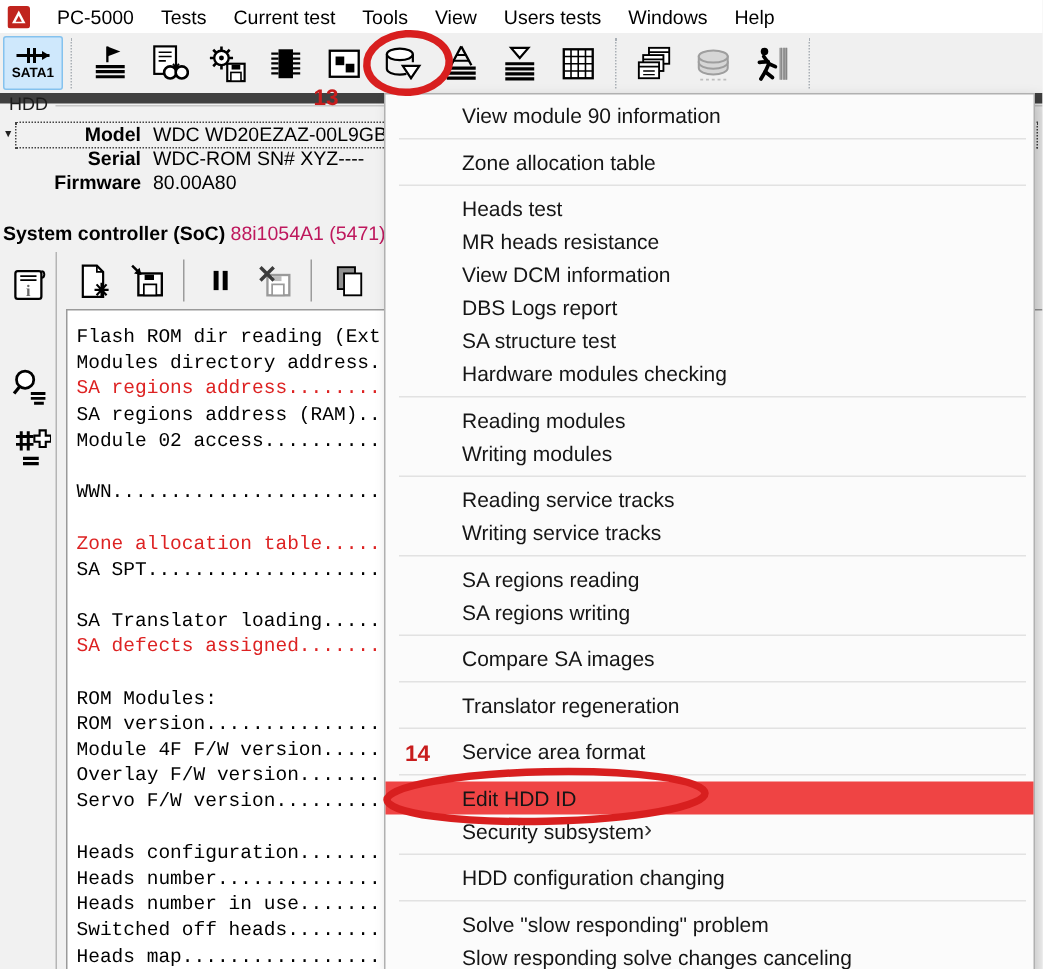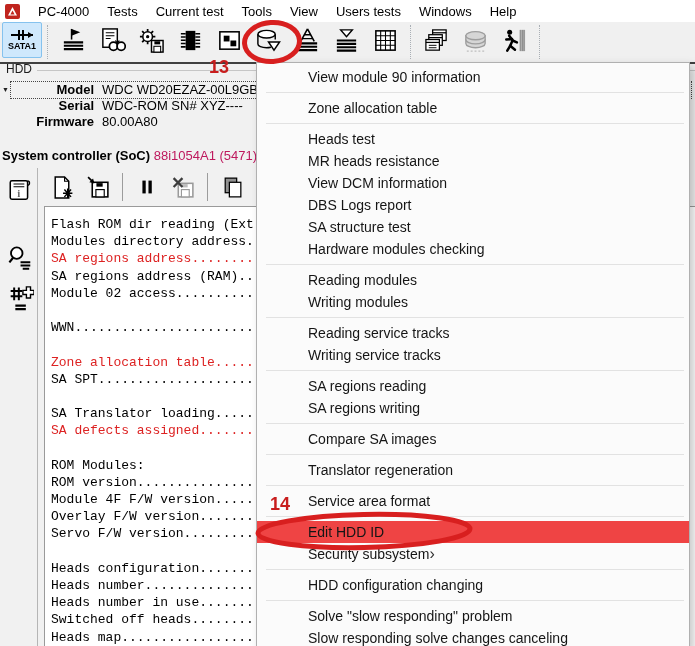--- a/index.html
+++ b/index.html
@@ -8,21 +8,21 @@
     background:#f1f1f1;font-family:"Liberation Sans",sans-serif;color:#000;
     -webkit-font-smoothing:antialiased;
   }
   
   #menubar{position:absolute;left:0;top:0;width:695px;height:22px;background:#ffffff;
     display:flex;align-items:center;font-size:13px;}
   #app-logo{width:15px;height:15px;margin:0 9px 0 5px;flex:0 0 auto;}
   .mb-item{padding:2px 9px;white-space:nowrap;cursor:default;}
   
   #toolbar{position:absolute;left:0;top:22px;width:695px;height:40px;background:#f0f0f0;
-    border-bottom:2px solid #404040;display:flex;}
+    border-bottom:7px solid #404040;display:flex;align-items:center;}
   #sata-button{width:40px;height:36px;margin-left:2px;background:#cfe8fc;border:1px solid #85c2ee;
     border-radius:2px;display:flex;flex-direction:column;align-items:center;justify-content:center;box-sizing:border-box;}
   #sata-button .lbl{font-size:9px;font-weight:bold;letter-spacing:0;line-height:10px;}
   .tsep{align-self:stretch;margin:3px 5px;width:1px;border-left:1px dotted #a9afb5;}
   .tbtn{width:39px;height:36px;display:flex;align-items:center;justify-content:center;flex:0 0 auto;}
   .tbtn svg{display:block;}
   
   #hdd-panel{position:absolute;left:0;top:62px;width:695px;height:106px;font-size:13px;}
   #hdd-caption{position:absolute;left:6px;top:0px;font-size:12px;color:#1c1c1c;}
   #hdd-groupline{position:absolute;left:37px;right:0;top:8px;border-top:1px solid #c6c6c6;}
@@ -48,34 +48,34 @@
   #context-menu{position:absolute;left:256px;top:62px;width:434px;background:#fbfbfb;
     border:1px solid #b0b0b0;box-shadow:4px 4px 9px rgba(0,0,0,0.22);padding-top:3px;
     font-size:14px;color:#151515;z-index:5;box-sizing:border-box;}
   .mi{height:22px;line-height:22px;padding-left:51px;white-space:nowrap;cursor:default;}
   .mi.hl{background:#ef4444;}
   .mi.sub{display:flex;justify-content:flex-start;padding-right:12px;}
   .mi.sub .arrow{font-size:16px;color:#333;}
   .msep{height:1px;background:#e2e2e2;margin:4px 5px 4px 9px;}
   
   #anno-svg{position:absolute;left:0;top:0;width:695px;height:646px;z-index:9;pointer-events:none;}
-  .anno-num{position:absolute;z-index:10;color:#c81d1d;font-weight:bold;font-size:18px;pointer-events:none;}
+  .anno-num{position:absolute;z-index:10;color:#c81d1d;font-weight:bold;font-size:15px;pointer-events:none;}
   #anno-13{left:209px;top:57px;}
   #anno-14{left:258px;top:494px;padding-left:12px;}
 </style>
 </head>
 <body>
 
 <div id="menubar">
   <svg id="app-logo" viewBox="0 0 15 15">
     <rect x="0" y="0" width="15" height="15" rx="2" fill="#c0241e"></rect>
     <path d="M7.5 3 L12 11.5 L3 11.5 Z" fill="#ffffff"></path>
     <path d="M7.5 6.5 L9.6 10.5 L5.4 10.5 Z" fill="#c0241e"></path>
   </svg>
-  <div class="mb-item">PC-4000</div>
+  <div class="mb-item">PC-5000</div>
   <div class="mb-item">Tests</div>
   <div class="mb-item">Current test</div>
   <div class="mb-item">Tools</div>
   <div class="mb-item">View</div>
   <div class="mb-item">Users tests</div>
   <div class="mb-item">Windows</div>
   <div class="mb-item">Help</div>
 </div>
 
 <div id="toolbar">

